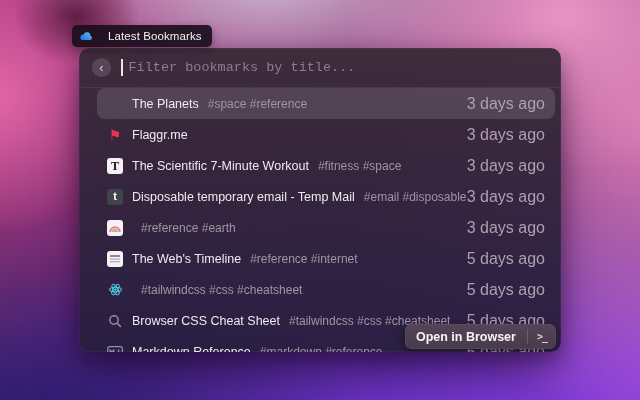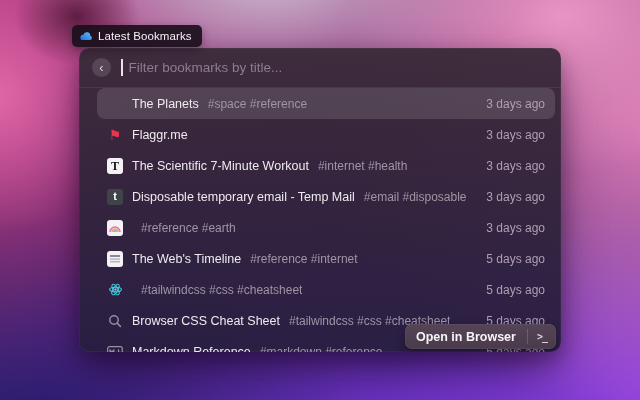--- a/index.html
+++ b/index.html
@@ -16,21 +16,21 @@
       radial-gradient(520px 430px at 104% 30%, #dc7cb4 0%, rgba(220,124,180,0) 68%),
       radial-gradient(560px 360px at 4% 110%, #221a6a 0%, rgba(34,26,106,0) 62%),
       radial-gradient(720px 430px at 55% 128%, #7032d6 0%, rgba(112,50,214,0) 70%),
       radial-gradient(430px 310px at 102% 102%, #a04ae0 0%, rgba(160,74,224,0) 65%),
       linear-gradient(155deg, #b13b82 0%, #8f3277 30%, #6e2c74 55%, #5b2f96 78%, #6d36c0 100%);
   }
 
   
   .title-pill {
     position:absolute; left:72px; top:25px; height:22px;
-    display:flex; align-items:center; gap:5px;
+    display:flex; align-items:center; gap:15px;
     padding:0 10px 0 7px;
     background:rgba(26,15,27,0.92);
     border-radius:5px;
     box-shadow:0 3px 8px rgba(20,5,25,0.35);
     z-index:4;
   }
   .title-pill .cloud { width:14px; height:14px; display:block; }
   .title-pill .label { color:#f4f1f4; font-size:11.5px; font-weight:500; letter-spacing:.1px; }
 
   
@@ -51,38 +51,38 @@
   .back-btn {
     width:19px; height:19px; border-radius:50%;
     background:rgba(255,255,255,0.13);
     display:flex; align-items:center; justify-content:center;
     color:#d8cfda; font-size:13px; line-height:1; cursor:pointer;
     flex:0 0 auto; padding-bottom:1px;
   }
   .caret { width:1.5px; height:17px; background:#e9e4ea; flex:0 0 auto; margin-right:-4px; }
   .search-input {
     flex:1; background:transparent; border:none; outline:none;
-    color:#efeaf0; font-size:13.5px; font-family:Liberation Sans, sans-serif;
+    color:#efeaf0; font-size:13.5px; font-family:Liberation Mono, monospace;
   }
   .search-input::placeholder { color:#8b7e8e; }
 
   
   .list { position:absolute; top:40px; left:6px; right:6px; bottom:0; }
   .row {
     height:31px; display:flex; align-items:center;
     padding:0 10px; border-radius:8px; cursor:pointer;margin-left:12px;
   }
   .row.selected { background:rgba(255,255,255,0.125); }
   .row .icon-slot {
     width:16px; height:16px; flex:0 0 auto; margin-right:9px;
     display:flex; align-items:center; justify-content:center;
   }
   .row .title { color:#efeaef; font-size:12.5px; font-weight:500; white-space:nowrap; }
   .row .tags { color:#a095a4; font-size:12px; margin-left:9px; white-space:nowrap;text-align:right; }
-  .row .age { color:#af9fb1; font-size:12px; margin-left:auto; white-space:nowrap; }
+  .row .age { color:#af9fb1; font-size:16px; margin-left:auto; white-space:nowrap; }
 
   
   .tile { width:16px; height:16px; border-radius:3px; display:flex; align-items:center; justify-content:center; }
   .tile-white { background:#f4f2f4; }
   .tile-dark { background:#3f434a; }
   .nyt-t { font-family:"Liberation Serif", serif; font-weight:700; color:#141414; font-size:12px; line-height:1; }
   .tm-t { font-weight:700; color:#ffffff; font-size:11px; line-height:1; }
   .flag-glyph { color:#e8364f; font-size:14px; line-height:1; }
 
   
@@ -141,21 +141,21 @@
     <span class="tags"></span>
     <span class="age">3 days ago</span>
   </div>
       <div class="row">
     <span class="icon-slot">
           <span class="tile tile-white">
             <span class="nyt-t">T</span>
           </span>
         </span>
     <span class="title">The Scientific 7-Minute Workout</span>
-    <span class="tags">#internet #health</span>
+    <span class="tags">#fitness #space</span>
     <span class="age">3 days ago</span>
   </div>
       <div class="row">
     <span class="icon-slot">
           <span class="tile tile-dark">
             <span class="tm-t">t</span>
           </span>
         </span>
     <span class="title">Disposable temporary email - Temp Mail</span>
     <span class="tags">#email #disposable</span>

